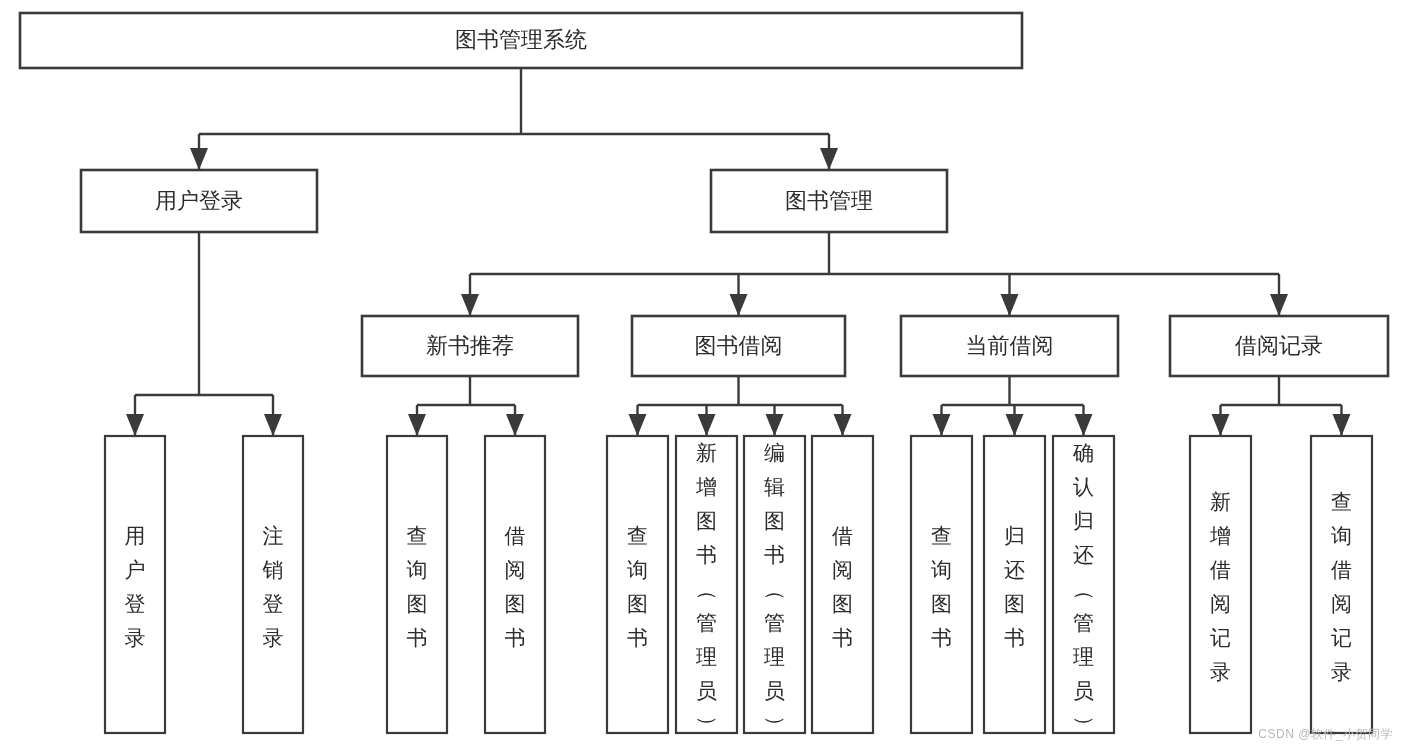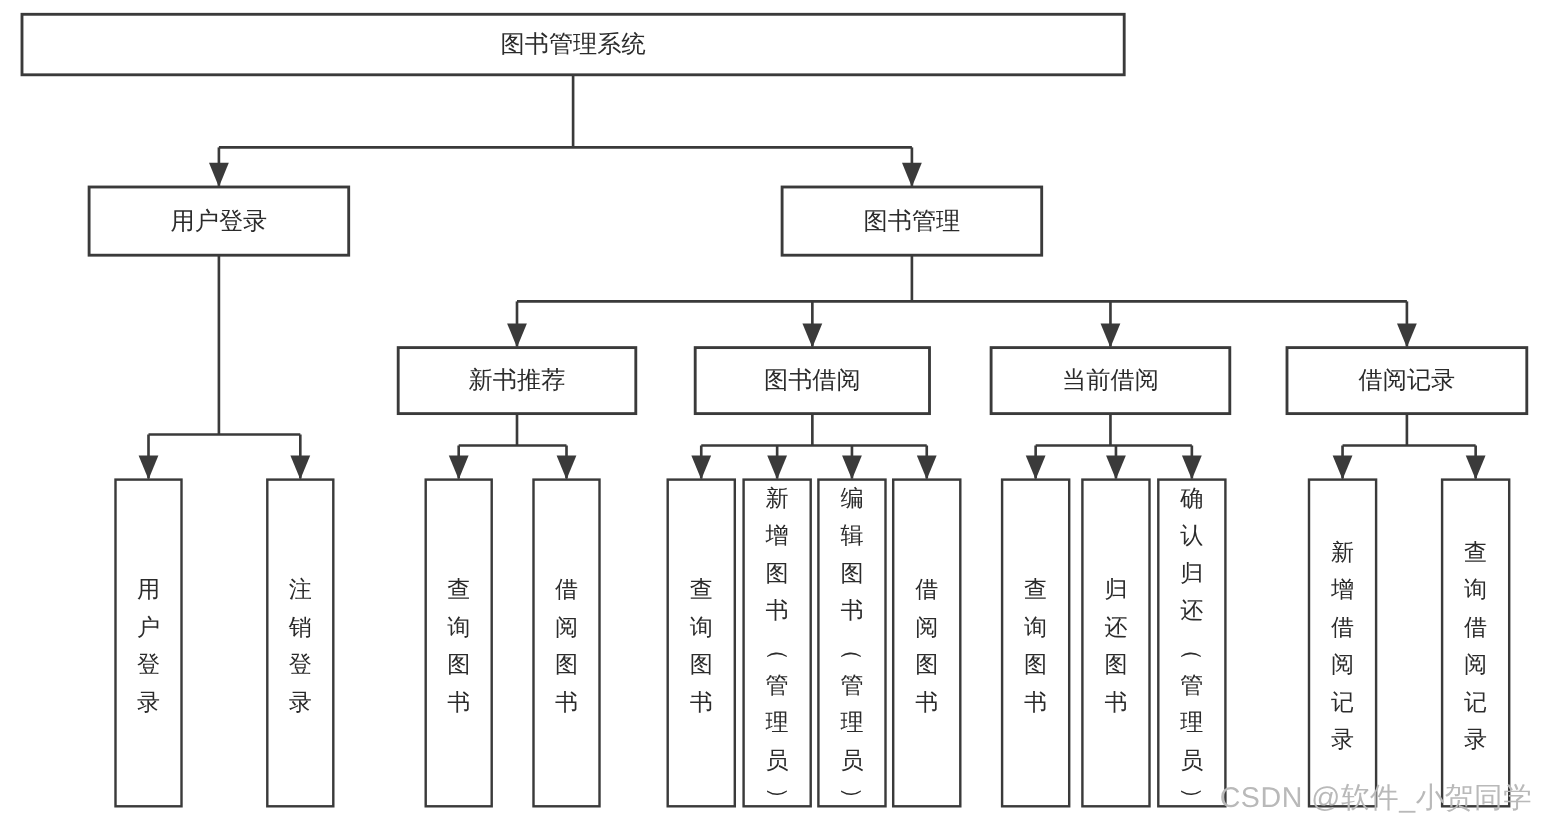--- a/index.html
+++ b/index.html
@@ -55,21 +55,21 @@
     fill: #2b2b2b;
     font-family: "Liberation Sans", "DejaVu Sans", sans-serif;
     font-size: 21px;
     text-anchor: middle;
   }
   .watermark {
     position: absolute;
     right: 12px;
     bottom: 4px;
     font-family: "Liberation Sans", "DejaVu Sans", sans-serif;
-    font-size: 26px;
+    font-size: 12px;
     color: #b9b9b9;
     letter-spacing: 0.5px;
     white-space: nowrap;
     user-select: none;
   }
 </style>
 </head>
 <body>
 
 <div id="page">

